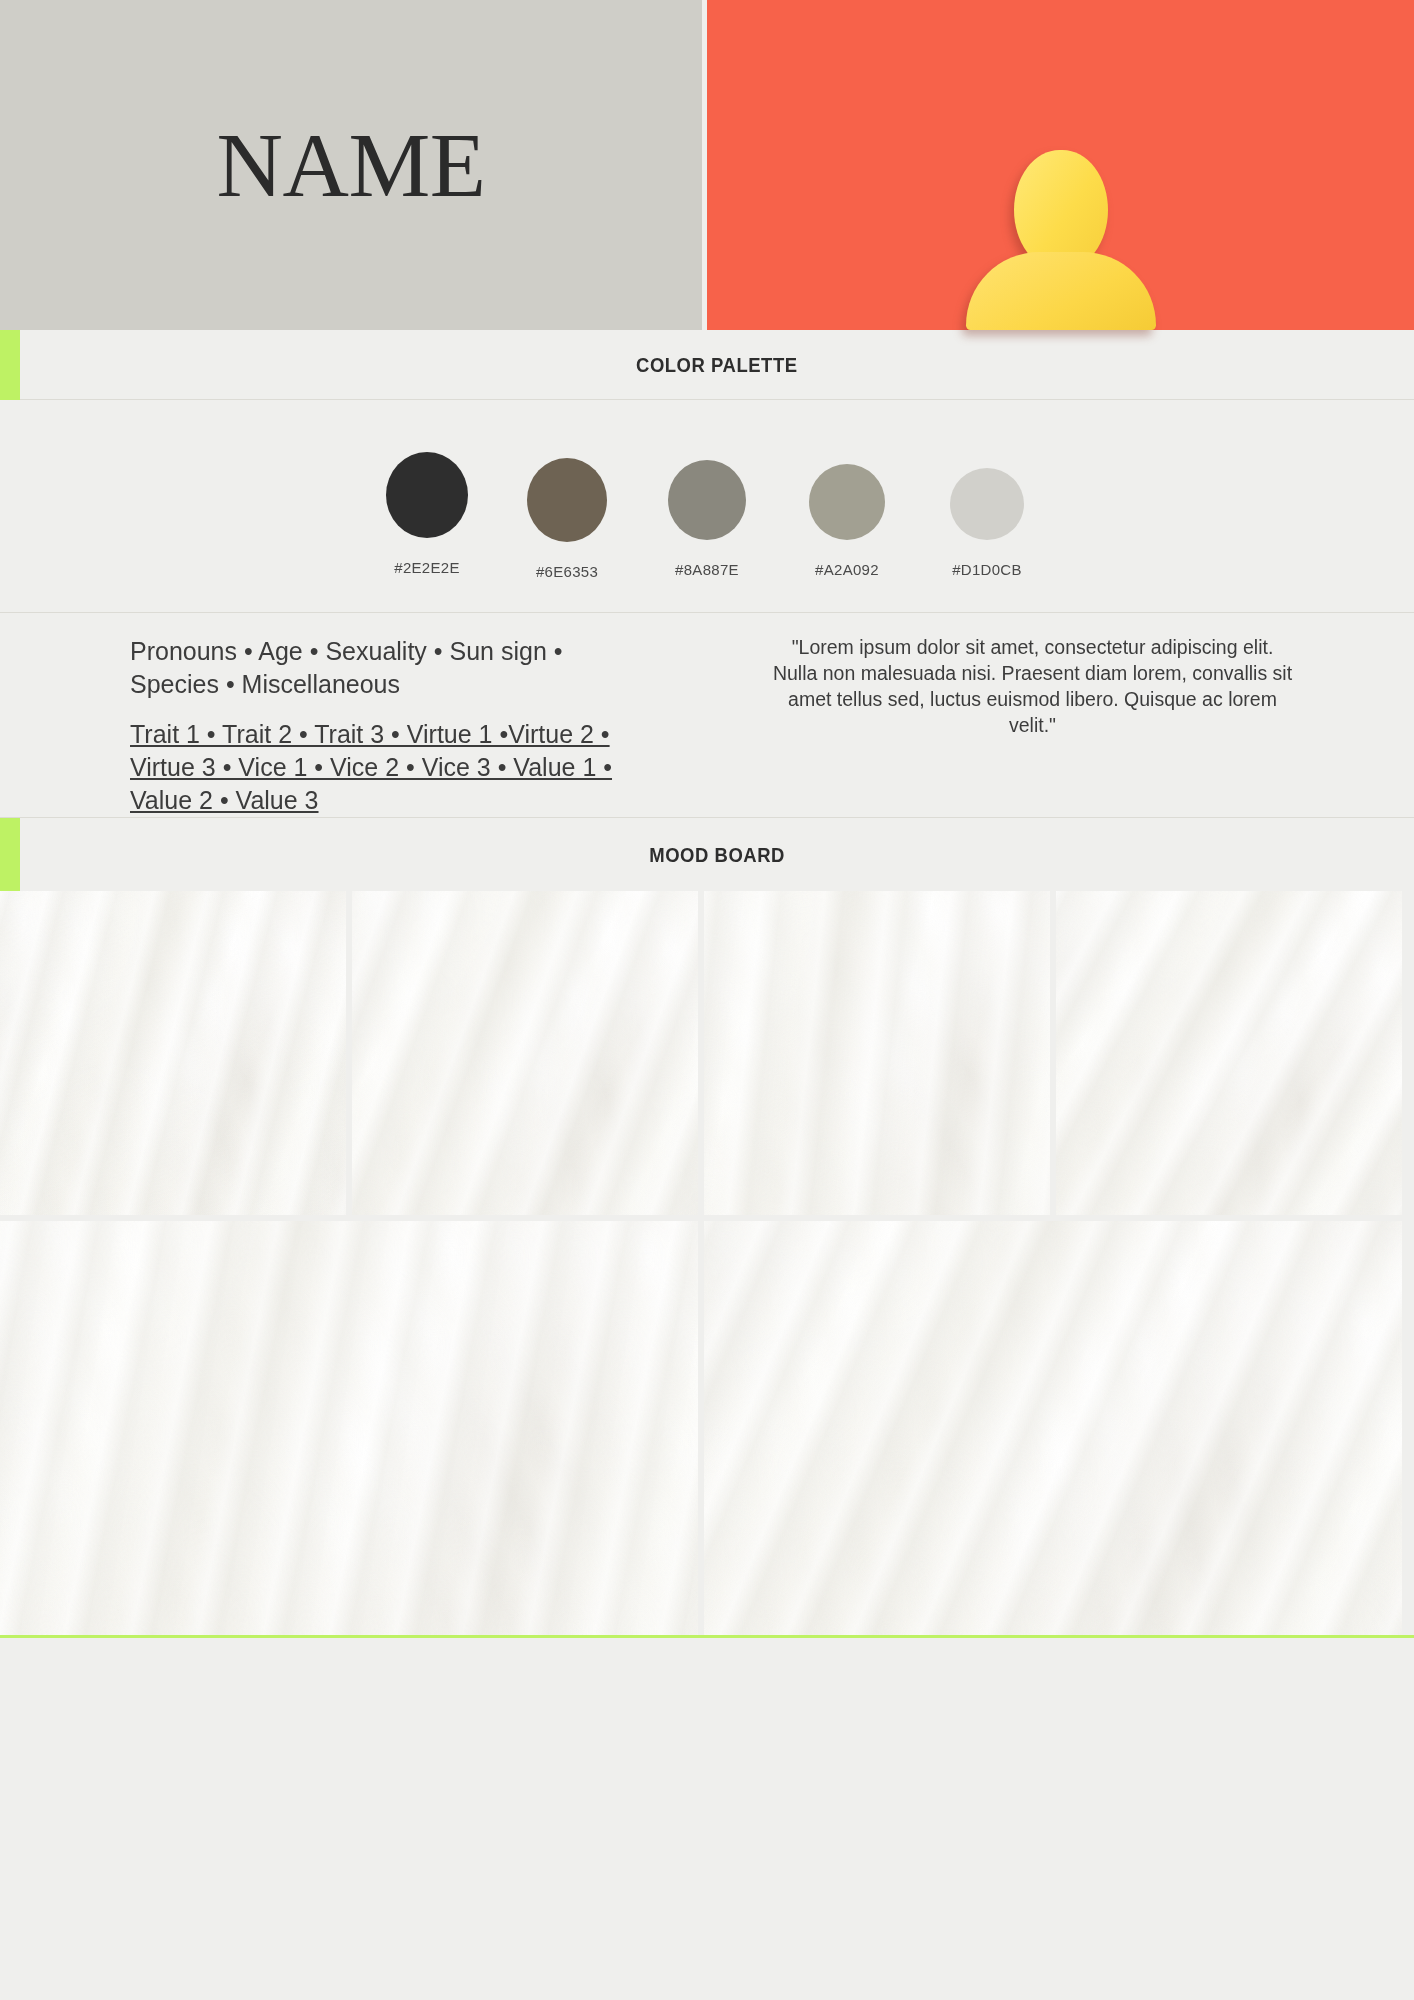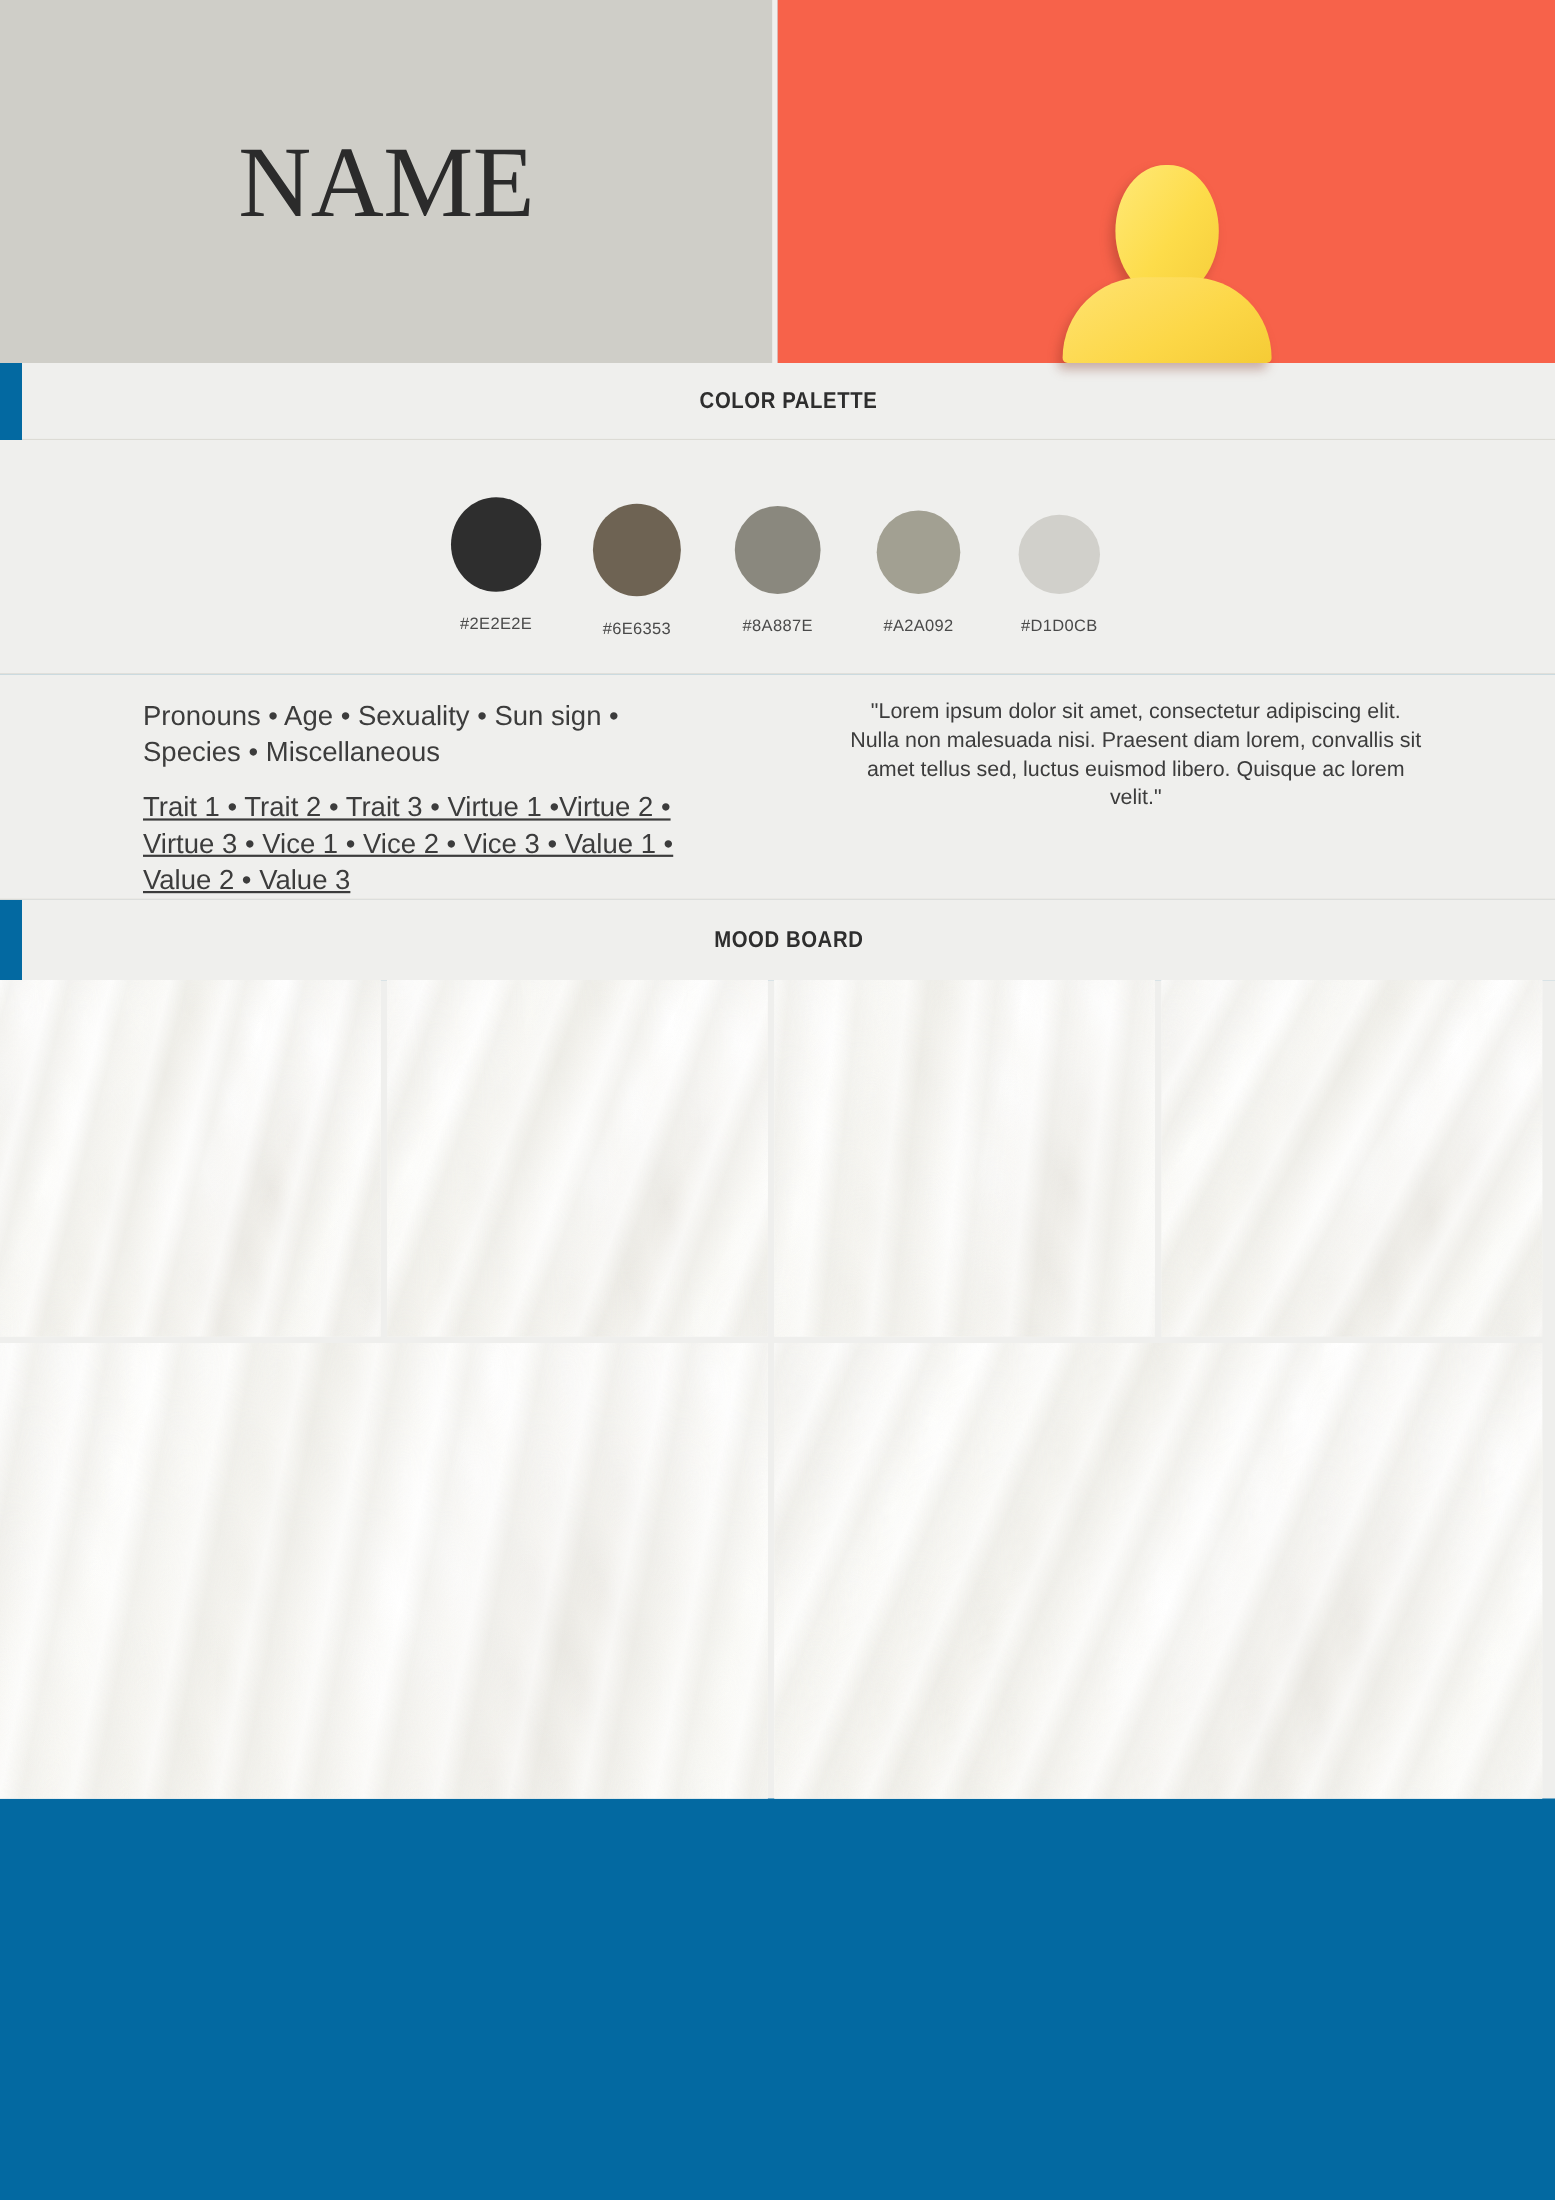--- a/index.html
+++ b/index.html
@@ -3,21 +3,21 @@
 <meta charset="utf-8">
 <style>
   * { margin:0; padding:0; box-sizing:border-box; }
   html,body { width:1414px; height:2000px; }
   body {
     background:#EFEFED;
     font-family:"Liberation Sans", sans-serif;
     color:#3A3A3A;
     overflow:hidden;
   }
-  .page { position:relative; width:1414px; height:2000px; background:#0369a1; }
+  .page { position:relative; width:1414px; height:1638px; background:#bef264; }
 
   
   .header { display:flex; width:100%; height:330px; }
   .header-name {
     width:50%;
     background:#CFCEC8;
     display:flex; align-items:center; justify-content:center;
     border-right:5px solid #EFEFED;
   }
   .name-lines {
@@ -86,21 +86,21 @@
   #palette-band { height:70px; }
 
   
   .swatch-area {
     height:213px;
     background:#EFEFED;
     border-bottom:1px solid #DCDBD5;
     display:flex;
     align-items:flex-start;
     justify-content:center;
-    gap:0px;
+    gap:12px;
     padding-top:52px;
   }
   .swatch {
     width:128px;
     display:flex;
     flex-direction:column;
     align-items:center;
   }
   .swatch-dot {
     width:78px; height:82px;

